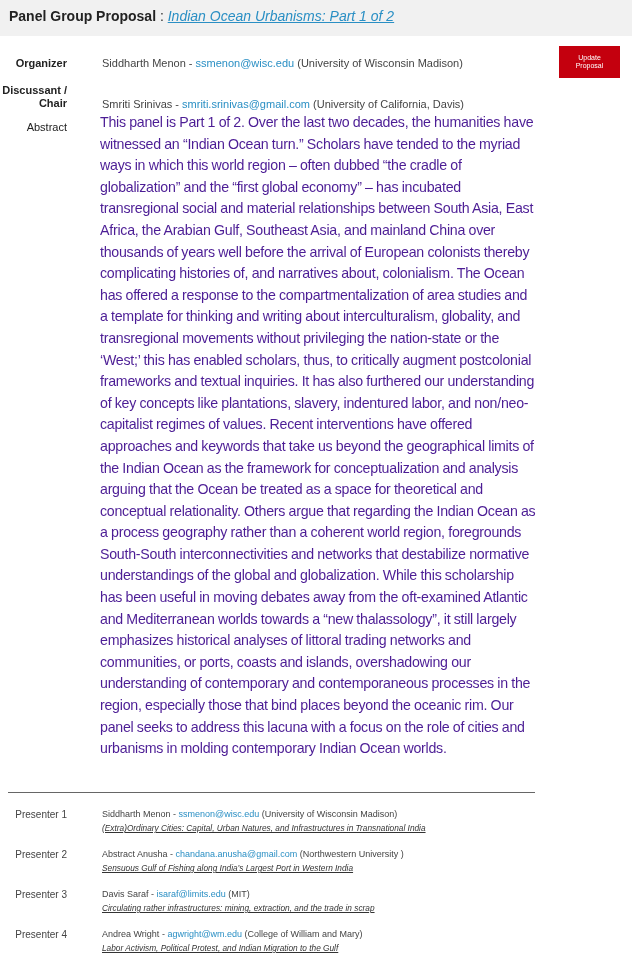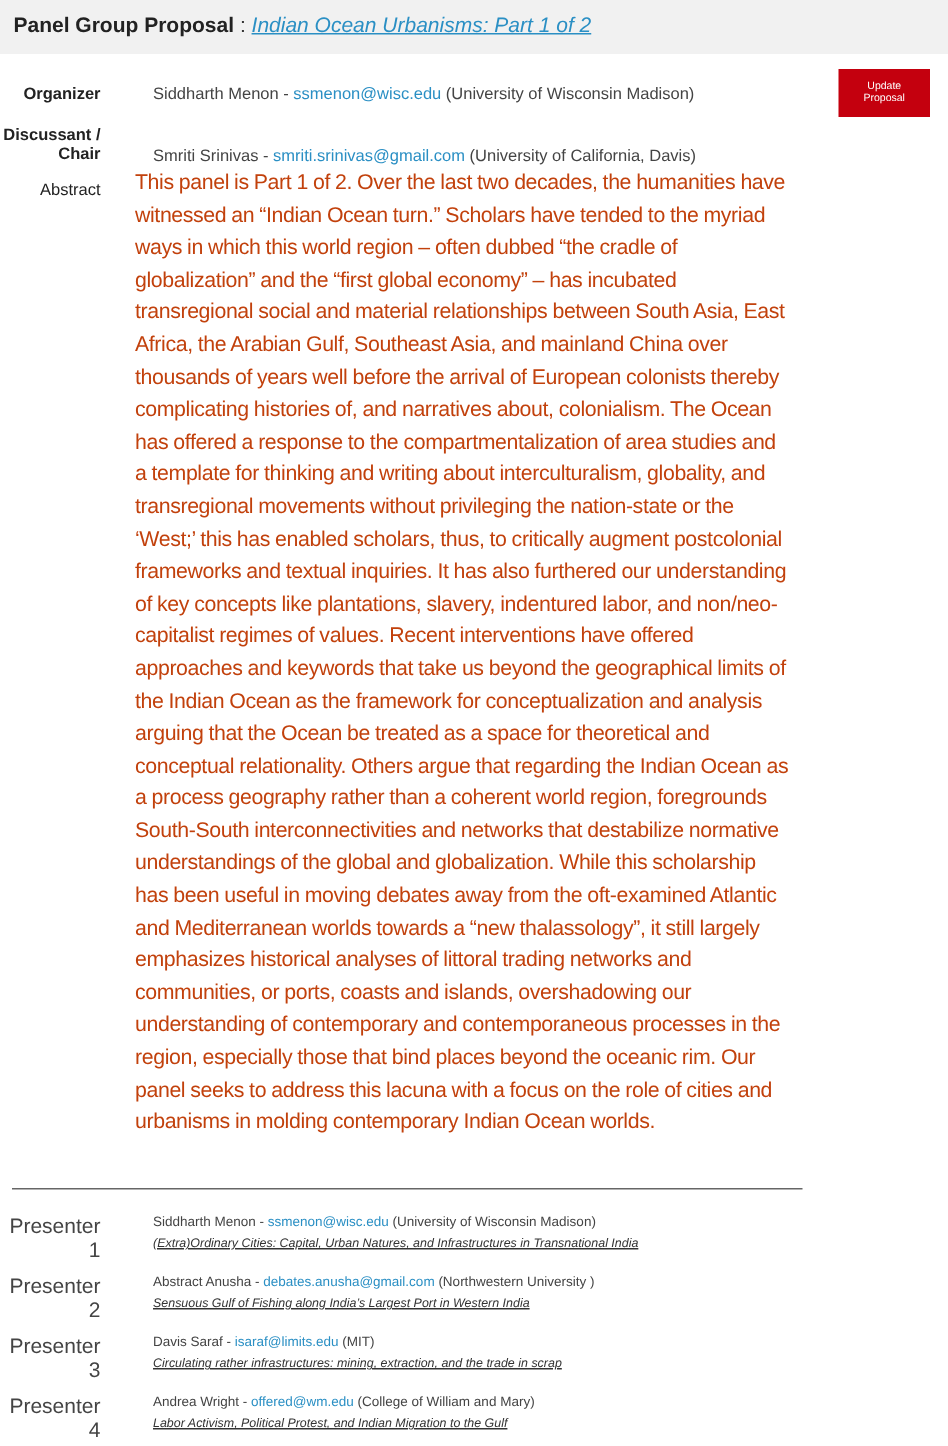--- a/index.html
+++ b/index.html
@@ -30,34 +30,34 @@
     position: absolute; right: 565px; width: 70px; text-align: right;
     font-size: 11px; color: #222;
   }
   .row-label.bold { font-weight: bold; }
   .row-value {
     position: absolute; left: 102px; font-size: 11px; color: #444; white-space: nowrap;
   }
   .email { color: #2a8fc4; }
 
   .abstract {
-    position: absolute; left: 90px; top: 112px; width: 436px;
-    font-size: 14.2px; line-height: 21.6px; color: #c2410c;
+    position: absolute; left: 100px; top: 112px; width: 436px;
+    font-size: 14.2px; line-height: 21.6px; color: #4c1d95;
     letter-spacing: -0.25px; word-spacing: -0.3px;
   }
 
   .divider {
     position: absolute; left: 8px; top: 792px; width: 527px; height: 0;
     border-top: 1px solid #666666;
   }
 
   .presenter { position: absolute; left: 0; width: 560px; }
   .presenter .plabel {
     position: absolute; left: 0; width: 67px; text-align: right;
-    font-size: 14px; color: #444; top: 0;
+    font-size: 10px; color: #444; top: 0;
   }
   .presenter .pline {
     position: absolute; left: 102px; top: 0; font-size: 9px; color: #444; white-space: nowrap;
   }
   .presenter .ptitle {
     position: absolute; left: 102px; top: 14px; font-size: 8.3px; color: #333;
     font-style: italic; text-decoration: underline; white-space: nowrap; text-align: right;
   }
 </style>
 </head>
@@ -92,32 +92,32 @@
   <div class="plabel">Presenter 1</div>
   <div class="pline">
     <span>Siddharth Menon</span><span> - </span><span class="email">ssmenon@wisc.edu</span><span> (University of Wisconsin Madison)</span>
   </div>
   <div class="ptitle">(Extra)Ordinary Cities: Capital, Urban Natures, and Infrastructures in Transnational India</div>
 </div>
 
 <div class="presenter" style="top:849px;">
   <div class="plabel">Presenter 2</div>
   <div class="pline">
-    <span>Abstract Anusha</span><span> - </span><span class="email">debates.anusha@gmail.com</span><span> (Northwestern University )</span>
+    <span>Abstract Anusha</span><span> - </span><span class="email">chandana.anusha@gmail.com</span><span> (Northwestern University )</span>
   </div>
   <div class="ptitle">Sensuous Gulf of Fishing along India’s Largest Port in Western India</div>
 </div>
 
 <div class="presenter" style="top:889px;">
   <div class="plabel">Presenter 3</div>
   <div class="pline">
     <span>Davis Saraf</span><span> - </span><span class="email">isaraf@limits.edu</span><span> (MIT)</span>
   </div>
   <div class="ptitle">Circulating rather infrastructures: mining, extraction, and the trade in scrap</div>
 </div>
 
 <div class="presenter" style="top:929px;">
   <div class="plabel">Presenter 4</div>
   <div class="pline">
-    <span>Andrea Wright</span><span> - </span><span class="email">offered@wm.edu</span><span> (College of William and Mary)</span>
+    <span>Andrea Wright</span><span> - </span><span class="email">agwright@wm.edu</span><span> (College of William and Mary)</span>
   </div>
   <div class="ptitle">Labor Activism, Political Protest, and Indian Migration to the Gulf</div>
 </div>
 
 </body></html>

